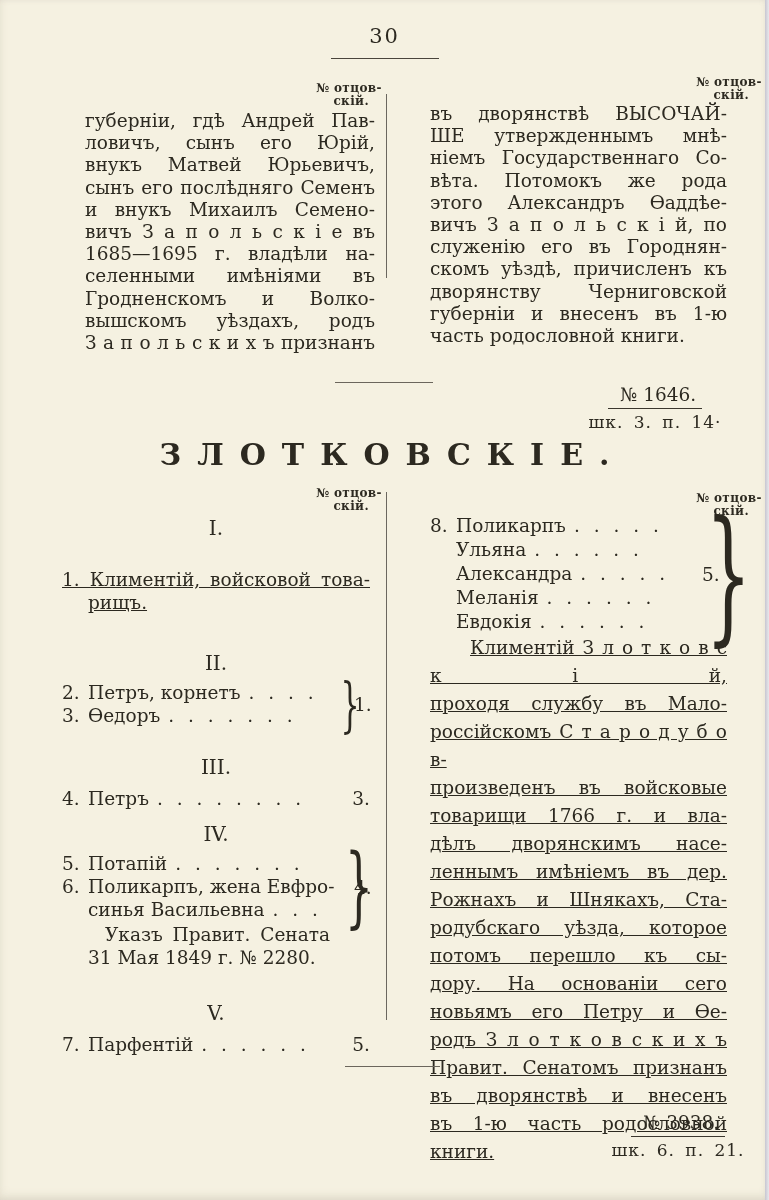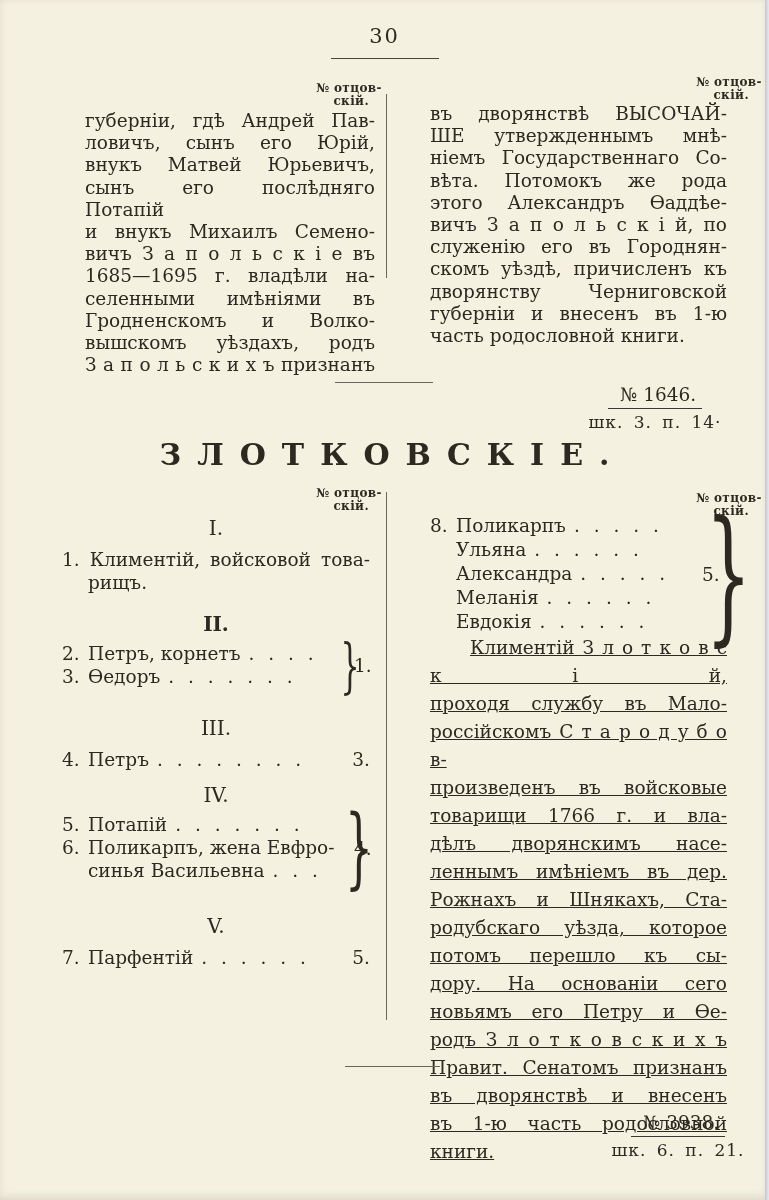--- a/index.html
+++ b/index.html
@@ -45,22 +45,22 @@
   .s1right{left:430px;top:103px;width:297px;font-size:18.5px;line-height:22.2px;}
   
   .heading{position:absolute;top:437px;left:0;width:769px;text-align:center;
     font-size:30px;font-weight:bold;letter-spacing:16px;text-indent:16px;}
   
   .flow{position:absolute;font-size:18.5px;}
   .leftcol{left:62px;top:512px;width:308px;}
   .rightcol{left:430px;top:512px;width:308px;}
   .roman{width:308px;text-align:center;font-size:20px;line-height:24px;}
   .b-roman1{margin-top:4px;}
-  .b-entry1{position:static;margin-top:8px;width:308px;line-height:23px;}
-  .b-roman2{margin-top:18px;font-weight:bold;}
+  .b-entry1{position:static;margin-top:28px;width:308px;line-height:23px;text-decoration:underline;}
+  .b-roman2{margin-top:37px;}
   .b-group2{margin-top:6px;}
   .b-roman3{margin-top:28px;}
   .b-entry4{margin-top:8px;}
   .b-roman4{margin-top:12px;}
   .b-group4{margin-top:6px;}
   .b-notes{position:static;margin-top:2px;width:268px;line-height:23px;}
   .b-roman5{margin-top:32px;}
   .b-entry7{margin-top:8px;}
   .b-group8{margin-top:2px;}
   .b-para{position:static;margin-top:0;width:297px;line-height:28px;text-decoration:underline;}
@@ -108,21 +108,21 @@
     <div>№ отцов-</div>
     <div class="ch-l2">скій.</div>
   </div>
   <div class="vrule vr1"></div>
 
   <div class="pcol s1left">
 
   <div class="ln">губерніи, гдѣ Андрей Пав-</div>
       <div class="ln">ловичъ, сынъ его Юрій,</div>
       <div class="ln">внукъ Матвей Юрьевичъ,</div>
-      <div class="ln">сынъ его послѣдняго Потапій</div>
+      <div class="ln">сынъ его послѣдняго Семенъ</div>
       <div class="ln">и внукъ Михаилъ Семено-</div>
       <div class="ln">вичъ З а п о л ь с к і е въ</div>
       <div class="ln">1685—1695 г. владѣли на-</div>
       <div class="ln">селенными имѣніями въ</div>
       <div class="ln">Гродненскомъ и Волко-</div>
       <div class="ln">вышскомъ уѣздахъ, родъ</div>
       <div class="ln">З а п о л ь с к и х ъ признанъ</div>
     </div>
   <div class="pcol s1right">
 
@@ -214,20 +214,25 @@
           <div class="erow">
             <span class="enum"></span>
             <span class="ename">синья Васильевна</span>
             <span class="edots">. . .</span>
           </div>
         </div>
       <span class="gbrace">}</span>
       <span class="gref">4.</span>
     </div>
 
+    <div class="pcol b-notes">
+
+    <div class="ln f-note1">Указъ Правит. Сената</div>
+        <div class="ln f-note2">31 Мая 1849 г. № 2280.</div>
+      </div>
 
     <div class="roman b-roman5">V.</div>
 
     <div class="erow single b-entry7">
       <span class="enum">7.</span>
       <span class="ename">Парфентій</span>
       <span class="edots">. . . . . .</span>
       <span class="eref">5.</span>
     </div>
   </div>

